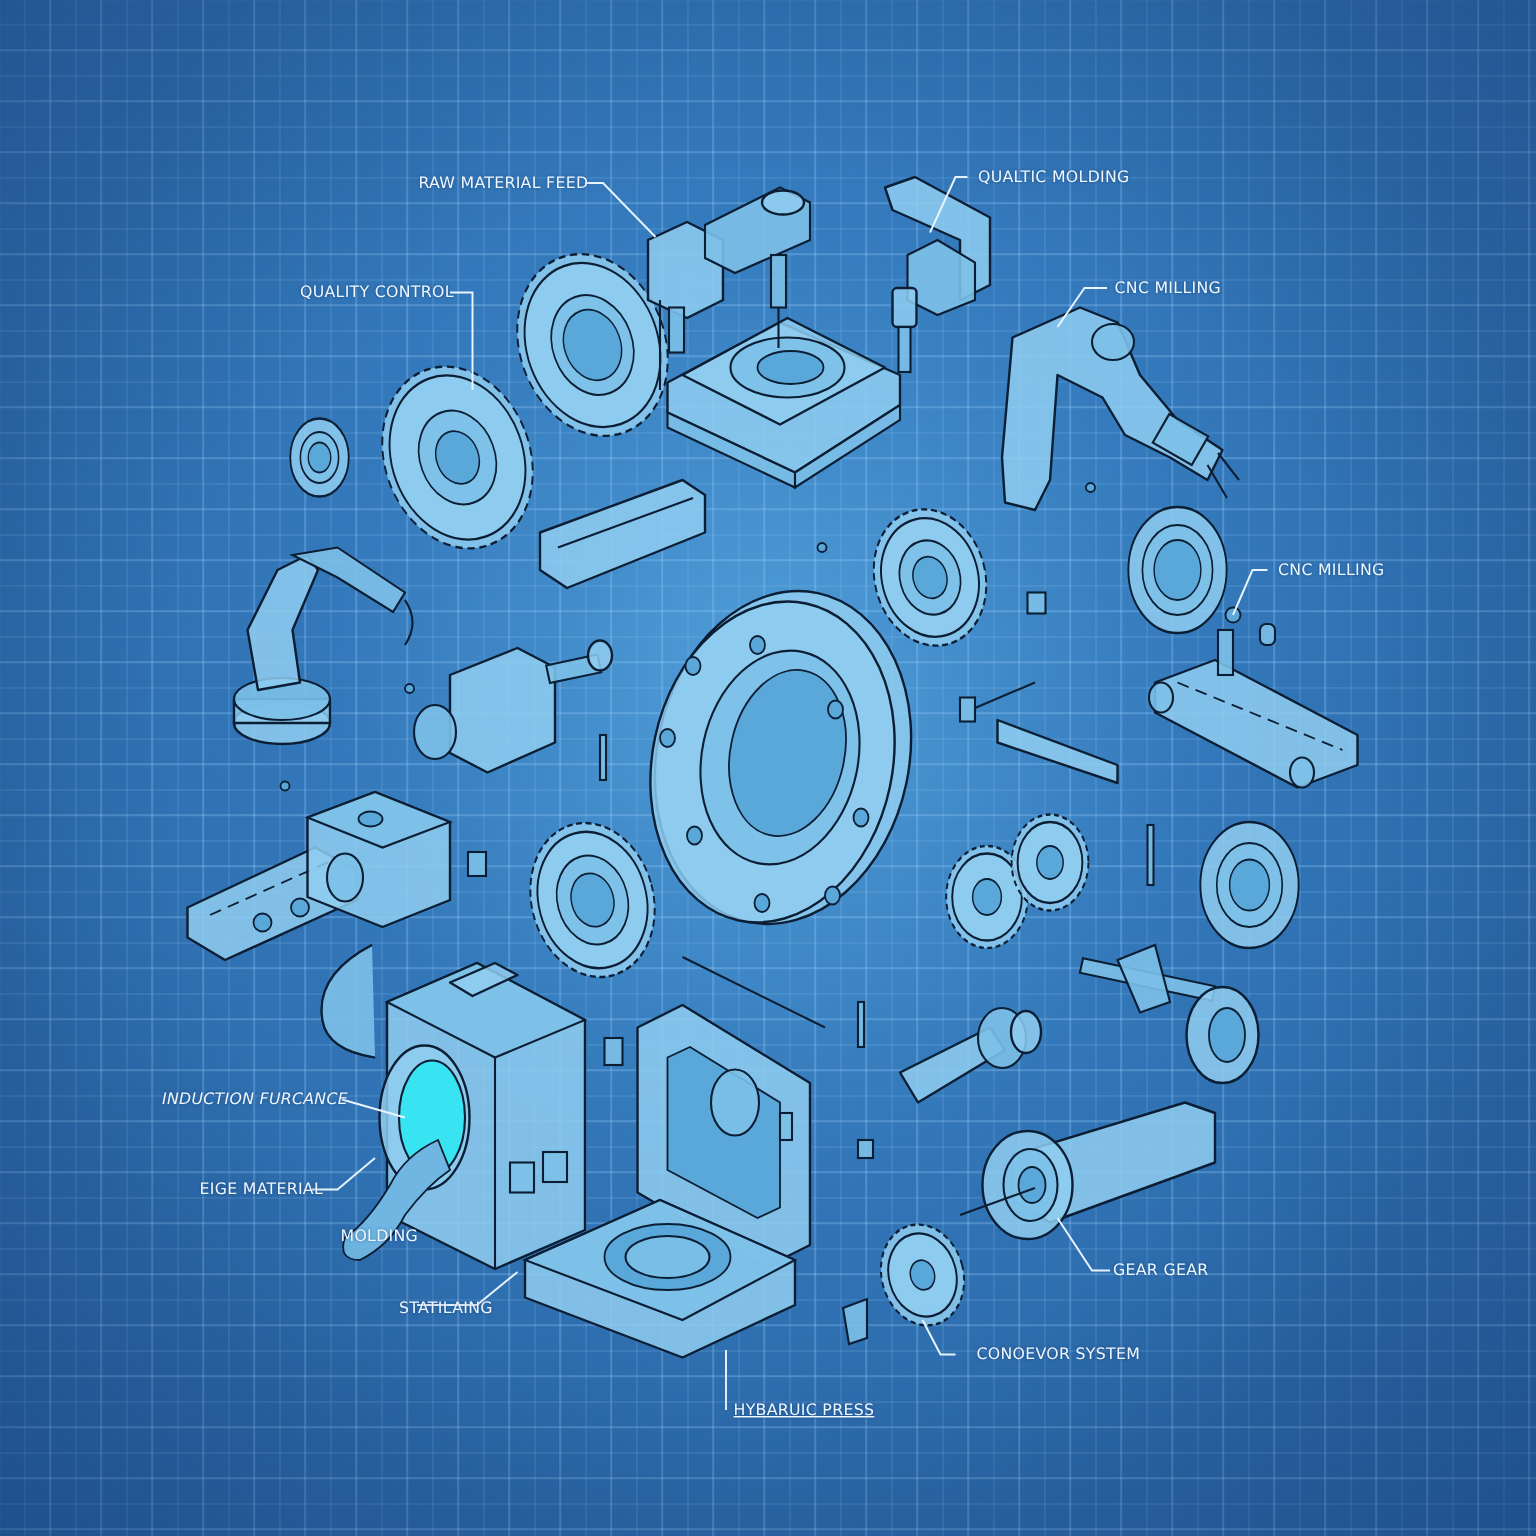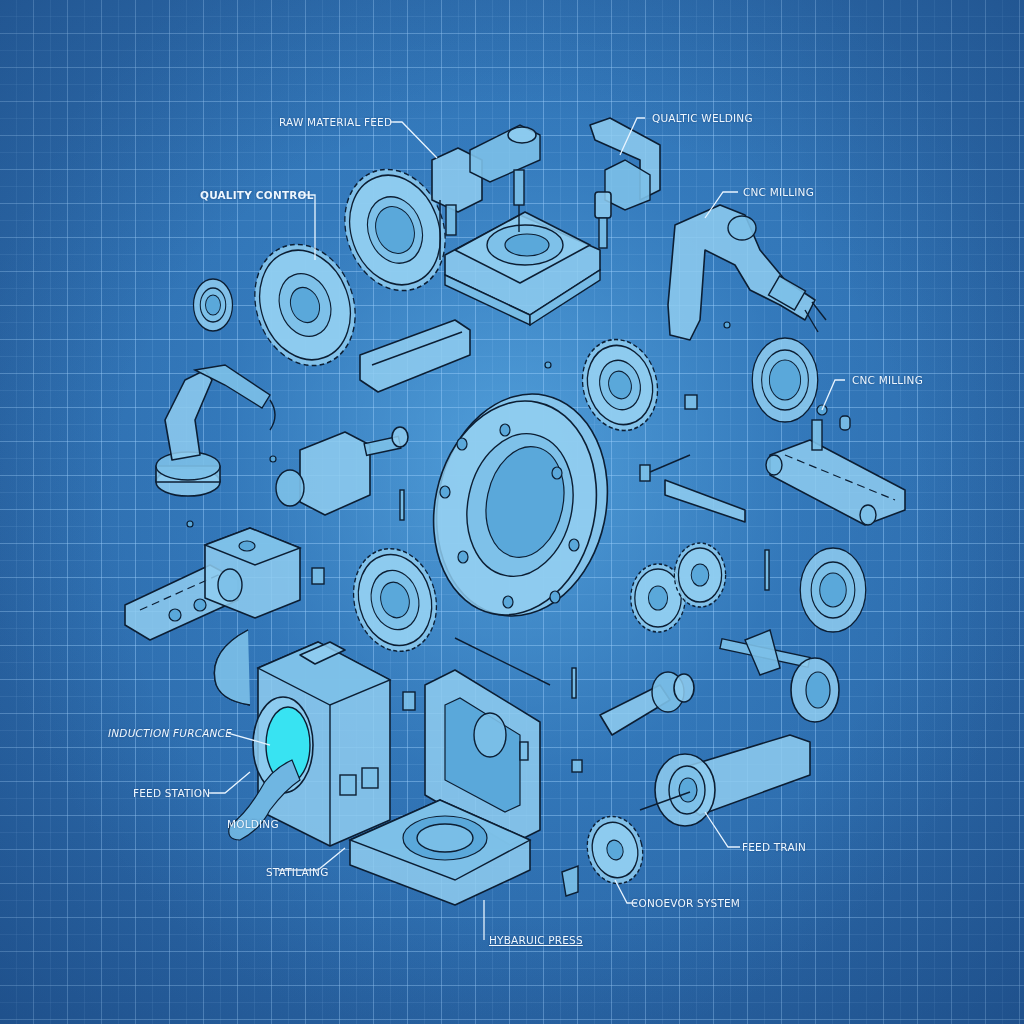--- a/index.html
+++ b/index.html
@@ -285,24 +285,24 @@
       <polyline class="leader" points="278,870 318,870 345,848"></polyline>
       <polyline class="leader" points="484,940 484,900"></polyline>
       <polyline class="leader" points="637,903 627,903 615,880"></polyline>
       <polyline class="leader" points="740,847 728,847 705,812"></polyline>
     </g>
   </svg>
 
   <div id="vignette"></div>
 
   <div class="label" style="left:279px;top:116px;">RAW MATERIAL FEED</div>
-  <div class="label" style="left:652px;top:112px;">QUALTIC WELDING</div>
-  <div class="label" style="left:200px;top:189px;font-weight:bold;">QUALITY CONTROL</div>
+  <div class="label" style="left:652px;top:112px;">QUALTIC MOLDING</div>
+  <div class="label" style="left:200px;top:189px;">QUALITY CONTROL</div>
   <div class="label" style="left:743px;top:186px;">CNC MILLING</div>
   <div class="label" style="left:852px;top:374px;">CNC MILLING</div>
   <div class="label" style="left:108px;top:727px;font-style:italic;">INDUCTION FURCANCE</div>
-  <div class="label" style="left:133px;top:787px;">FEED STATION</div>
+  <div class="label" style="left:133px;top:787px;">EIGE MATERIAL</div>
   <div class="label" style="left:227px;top:818px;">MOLDING</div>
   <div class="label" style="left:222px;top:866px;margin-left:44px;">STATILAING</div>
   <div class="label" style="left:489px;top:934px;text-decoration:underline;">HYBARUIC PRESS</div>
-  <div class="label" style="left:631px;top:897px;">CONOEVOR SYSTEM</div>
-  <div class="label" style="left:742px;top:841px;">FEED TRAIN</div>
+  <div class="label" style="left:651px;top:897px;">CONOEVOR SYSTEM</div>
+  <div class="label" style="left:742px;top:841px;">GEAR GEAR</div>
 </div>
 
 </body></html>

